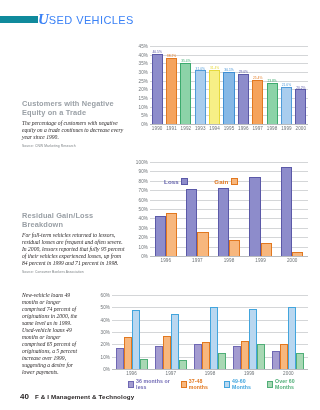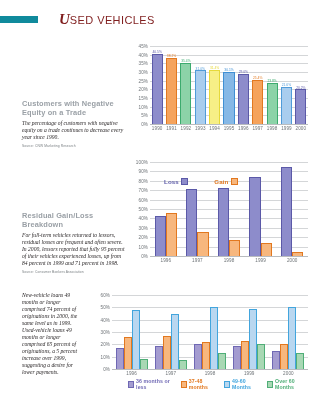--- a/index.html
+++ b/index.html
@@ -6,21 +6,21 @@
   body{
     width:320px;height:410px;background:#ffffff;
     font-family:"Liberation Sans", sans-serif;
     color:#231f20;overflow:hidden;position:relative;
   }
   .page{position:absolute;inset:0;}
 
   
   .header{position:absolute;left:0;top:10px;height:18px;display:flex;align-items:center;}
   .header-rule{width:38px;height:7px;background:#108a9c;}
-  .header-title{margin-left:21px;color:#7f1d1d;white-space:nowrap;}
+  .header-title{margin-left:0;color:#3b82f6;white-space:nowrap;}
   .header-title .cap{font-family:"Liberation Serif",serif;font-style:italic;font-weight:bold;font-size:15px;letter-spacing:0px;}
   .header-title .rest{font-family:"Liberation Sans",sans-serif;font-size:11px;letter-spacing:.4px;text-transform:uppercase;}
 
   
   .caption{position:absolute;left:22px;width:104px;}
   .cap-title{color:#9aa0a6;font-size:7.4px;font-weight:bold;line-height:9.2px;letter-spacing:.15px;}
   .cap-body{font-family:"Liberation Serif",serif;font-style:italic;font-size:5.6px;line-height:7px;color:#231f20;margin-top:2.5px;}
   .cap-src{font-size:3.3px;color:#7b8084;margin-top:3px;letter-spacing:.1px;}
 
   #caption-negative-equity{top:99px;}
@@ -269,14 +269,18 @@
           <span class="swatch" style="background: rgb(185, 215, 240); border: 0.5px solid rgb(66, 165, 221);"></span>
           <span class="legend-label" style="color: rgb(66, 165, 221);">49-60 Months</span>
         </span>
         <span class="item">
           <span class="swatch" style="background: rgb(168, 216, 180); border: 0.5px solid rgb(79, 174, 119);"></span>
           <span class="legend-label" style="color: rgb(79, 174, 119);">Over 60 Months</span>
         </span>
       </div>
   </div>
 
+  <div class="footer">
+    <span class="footer-page">40</span>
+    <span class="footer-text">F &amp; I Management &amp; Technology</span>
+  </div>
 
 </div>
 
 </body></html>

